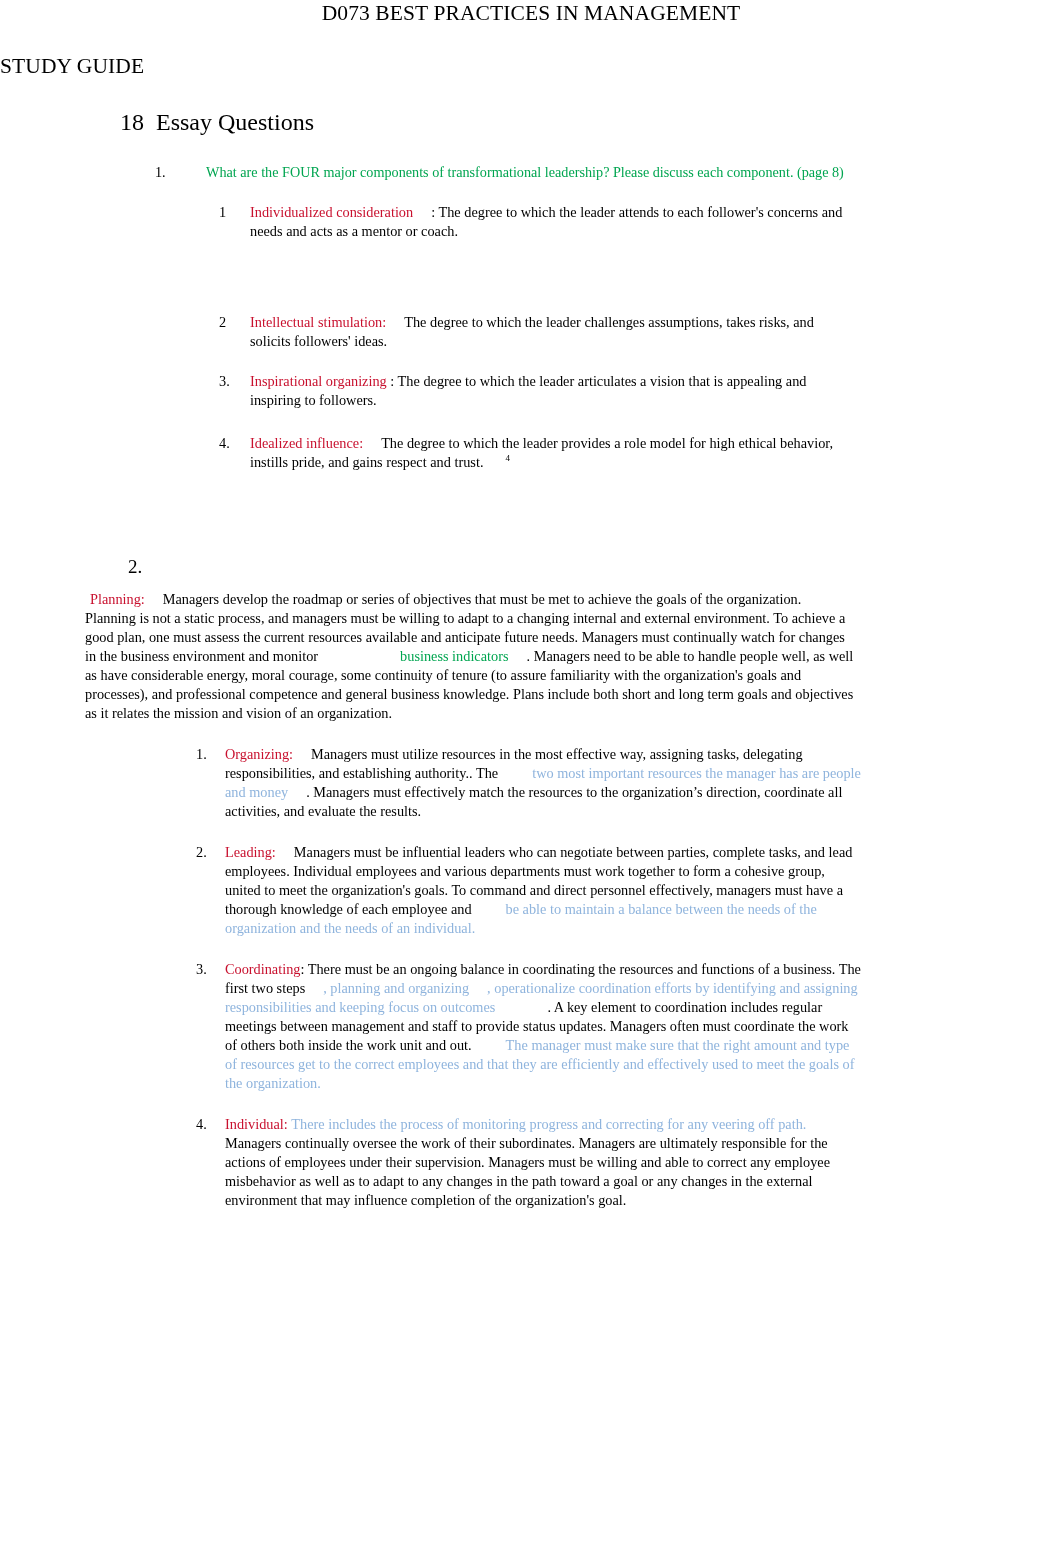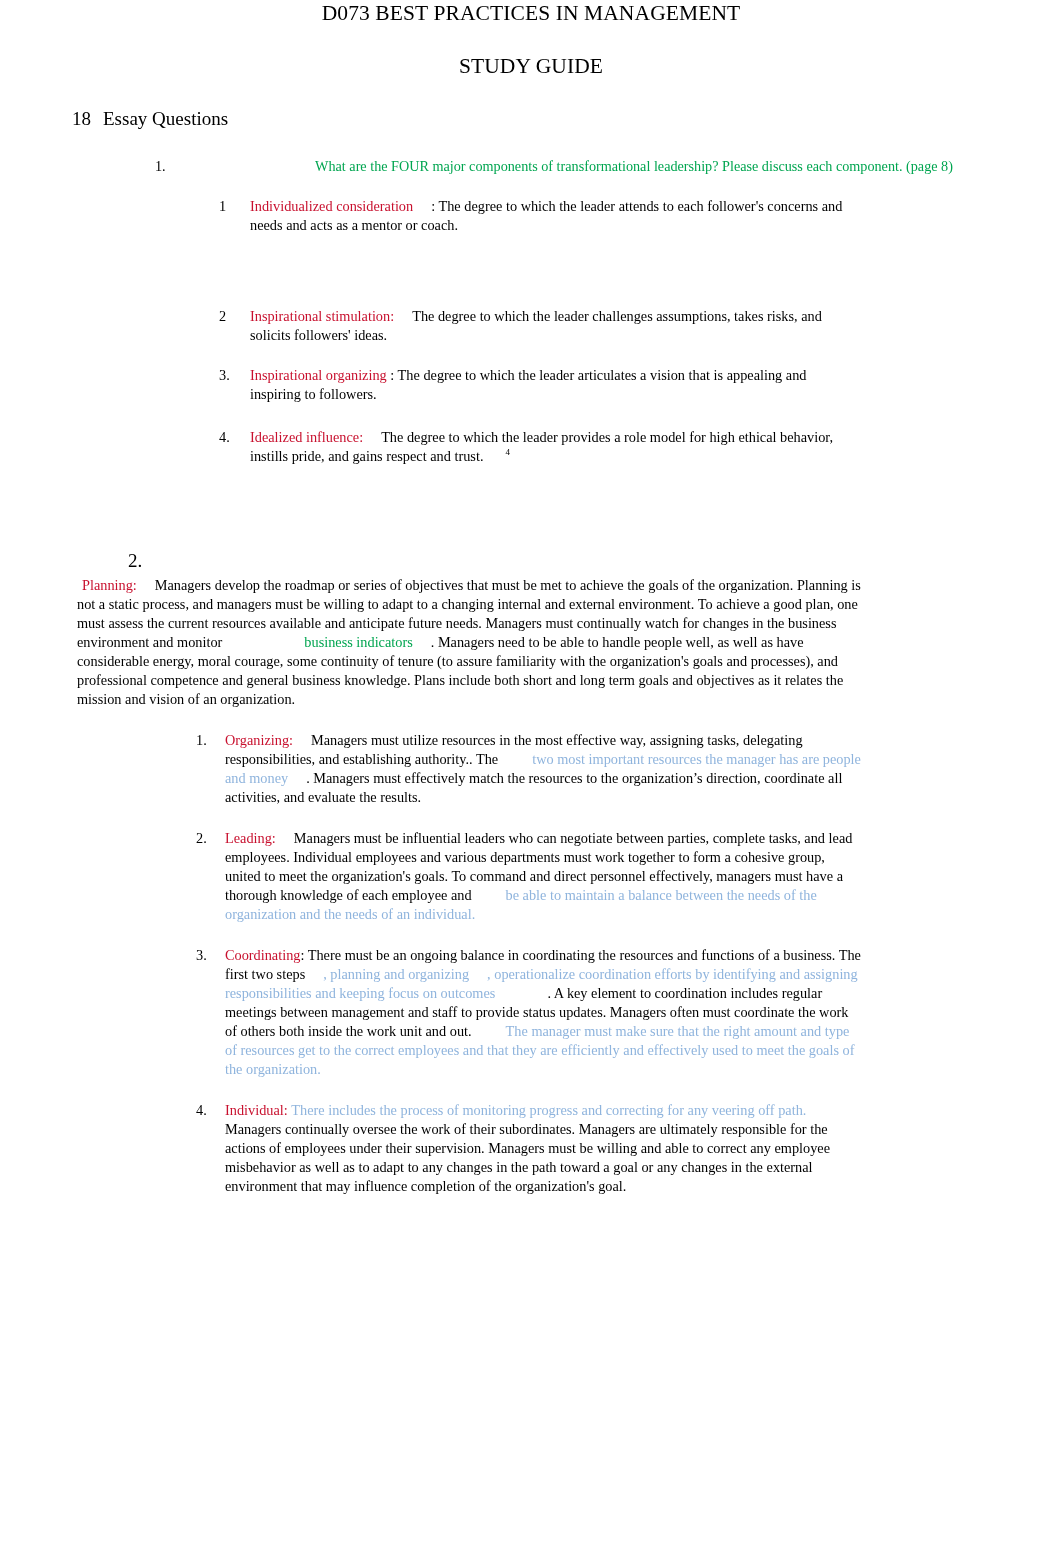--- a/index.html
+++ b/index.html
@@ -27,35 +27,35 @@
   
   .doc-title {
     text-align: center;
     font-size: 21.5px;
     line-height: 1.25;
     margin: 0;
     font-weight: normal;
     letter-spacing: 0.1px;
   }
   .doc-subtitle {
-    text-align: center;
+    text-align: left;
     font-size: 21.5px;
     line-height: 1.25;
     margin: 0;
     padding-top: 26px;
     font-weight: normal;
     letter-spacing: 0.1px;
   }
 
   
   .section-heading {
     margin: 0;
     padding-top: 28px;
-    padding-left: 72px;
-    font-size: 19px;
+    padding-left: 120px;
+    font-size: 24px;
     font-weight: normal;
     line-height: 1.2;
   }
   .section-heading .num { margin-right: 12px; }
 
   
   .q-row {
     position: relative;
     padding-left: 155px;
     padding-top: 26px;
@@ -64,21 +64,20 @@
   }
   .q-row .marker {
     position: absolute;
     left: 155px;
     top: 26px;
     font-size: 14.2px;
   }
   .q-row .q-text {
     display: block;
     margin-left: 51px;
-    text-align: center;
   }
 
   
   .q-row2 {
     position: relative;
     padding-left: 128px;
     padding-top: 88px;
     font-size: 14.2px;
     line-height: 1.3;
   }
@@ -118,21 +117,21 @@
   .comp-item.sp3 { margin-top: 22px; }
   .comp-item.sp4 { margin-top: 24px; }
   .comp-item .sup {
     font-size: 9px;
     vertical-align: super;
     margin-left: 22px;
   }
 
   
   .planning-para {
-    margin: 0;
+    margin: 8px;
     padding-top: 22px;
     padding-left: 77px;
     padding-right: 200px;
     font-size: 14.3px;
     line-height: 1.33;
     text-align: left;
   }
   .planning-para .lead-indent { margin-left: 5px; }
   .wide-gap { display: inline-block; width: 82px; }
   .gap-sm { display: inline-block; width: 18px; }
@@ -182,21 +181,21 @@
     <span class="q-text c-green">What are the FOUR major components of transformational leadership? Please discuss each component. (page 8)</span>
   </div>
 
   <ul class="comp-list">
 
     <li class="comp-item sp1">
       <span class="marker">1</span><span class="c-red">Individualized consideration</span><span class="gap-sm"></span><span>: The degree to which the leader attends to each follower's concerns and needs and acts as a mentor or coach.</span>
     </li>
 
     <li class="comp-item sp2">
-      <span class="marker">2</span><span class="c-red">Inspirational stimulation:</span><span class="gap-sm"></span><span>The degree to which the leader challenges assumptions, takes risks, and solicits followers' ideas.</span>
+      <span class="marker">2</span><span class="c-red">Intellectual stimulation:</span><span class="gap-sm"></span><span>The degree to which the leader challenges assumptions, takes risks, and solicits followers' ideas.</span>
     </li>
 
     <li class="comp-item sp3">
       <span class="marker">3.</span><span class="c-red">Inspirational organizing</span>&nbsp;<span>: The degree to which the leader articulates a vision that is appealing and inspiring to followers.</span>
     </li>
 
     <li class="comp-item sp4">
       <span class="marker">4.</span><span class="c-red">Idealized influence:</span><span class="gap-sm"></span><span>The degree to which the leader provides a role model for high ethical behavior, instills pride, and gains respect and trust.</span><span class="sup">4</span>
     </li>
 

